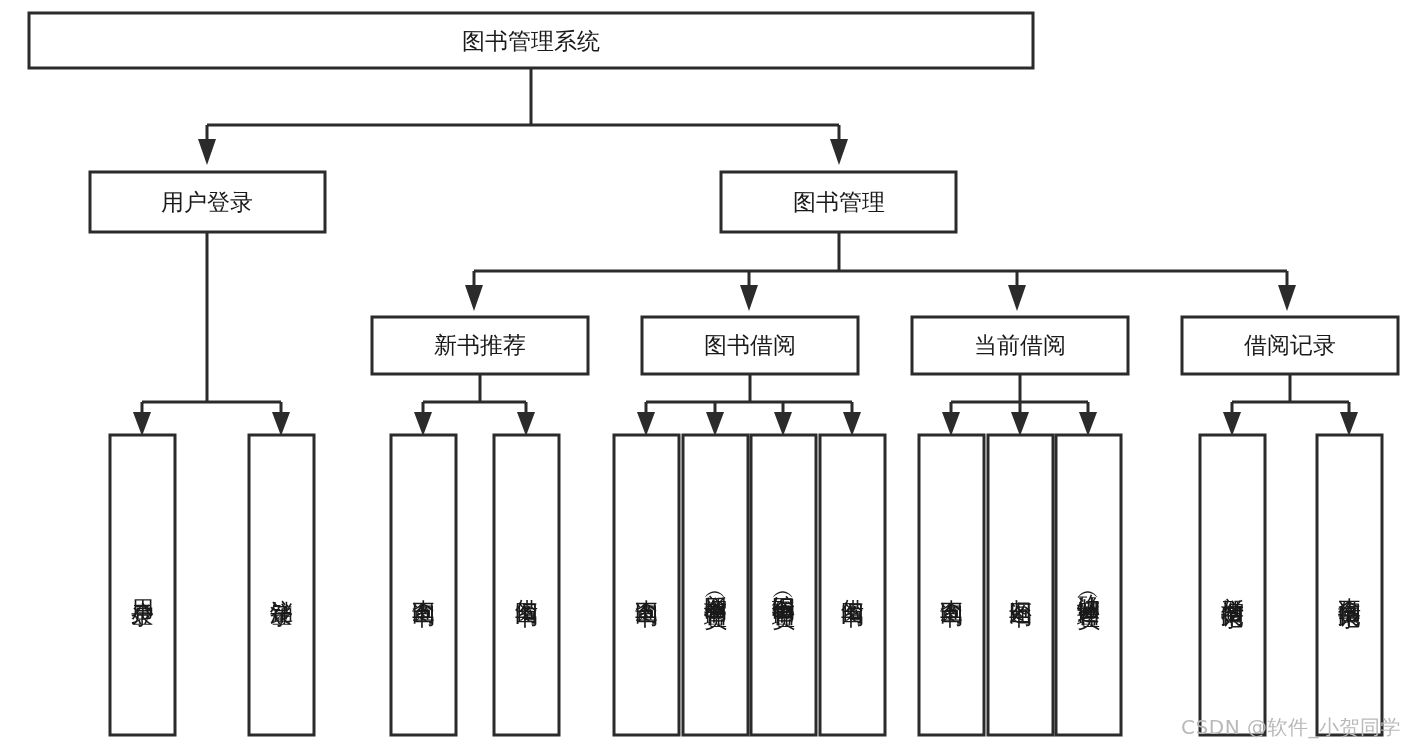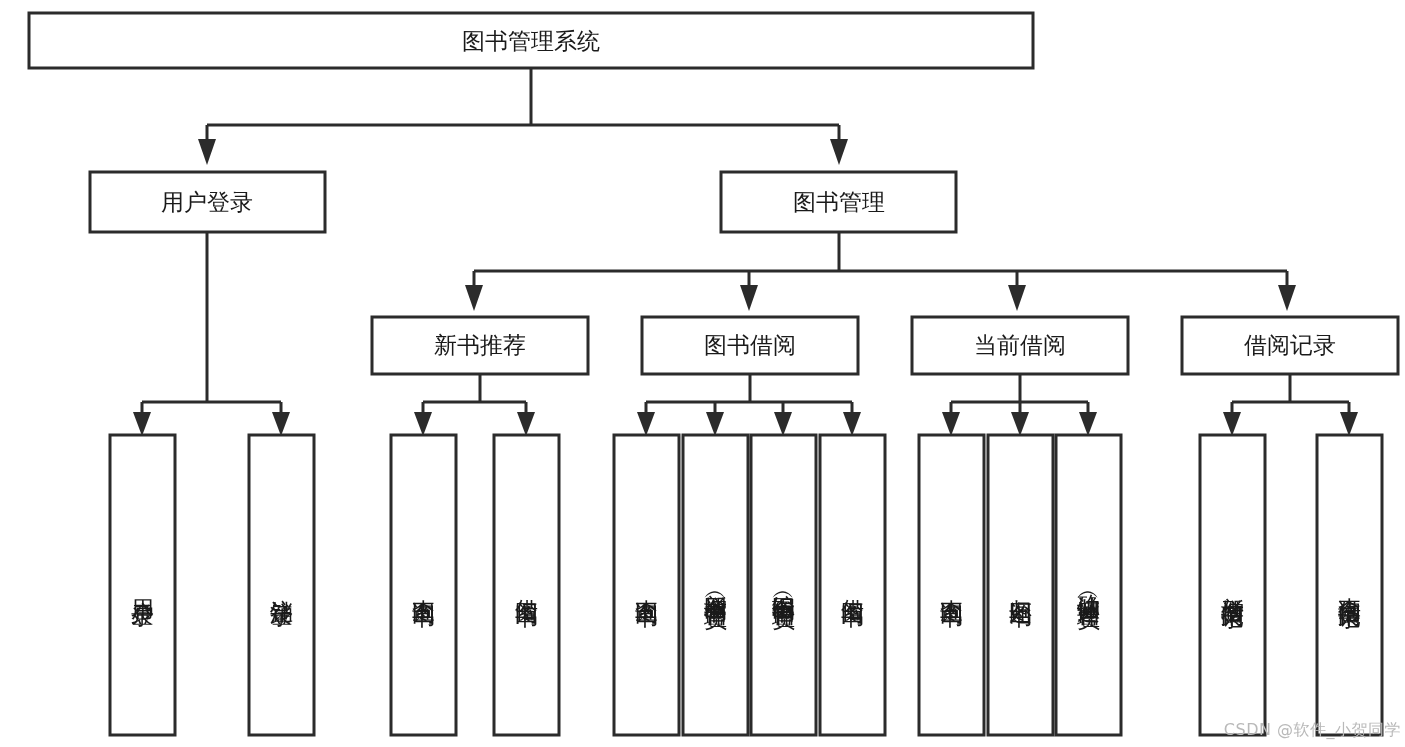--- a/index.html
+++ b/index.html
@@ -72,21 +72,21 @@
     text-align: center;
     white-space: nowrap;
     letter-spacing: 2px;
     pointer-events: none;
   }
   .watermark {
     position: absolute;
     right: 14px;
     bottom: 6px;
     font-family: "DejaVu Sans", "Liberation Sans", sans-serif;
-    font-size: 16px;
+    font-size: 20px;
     color: #b9b9b9;
     letter-spacing: 0.5px;
     white-space: nowrap;
     pointer-events: none;
   }
 </style>
 </head>
 <body>
 
 <div id="diagram-root">

